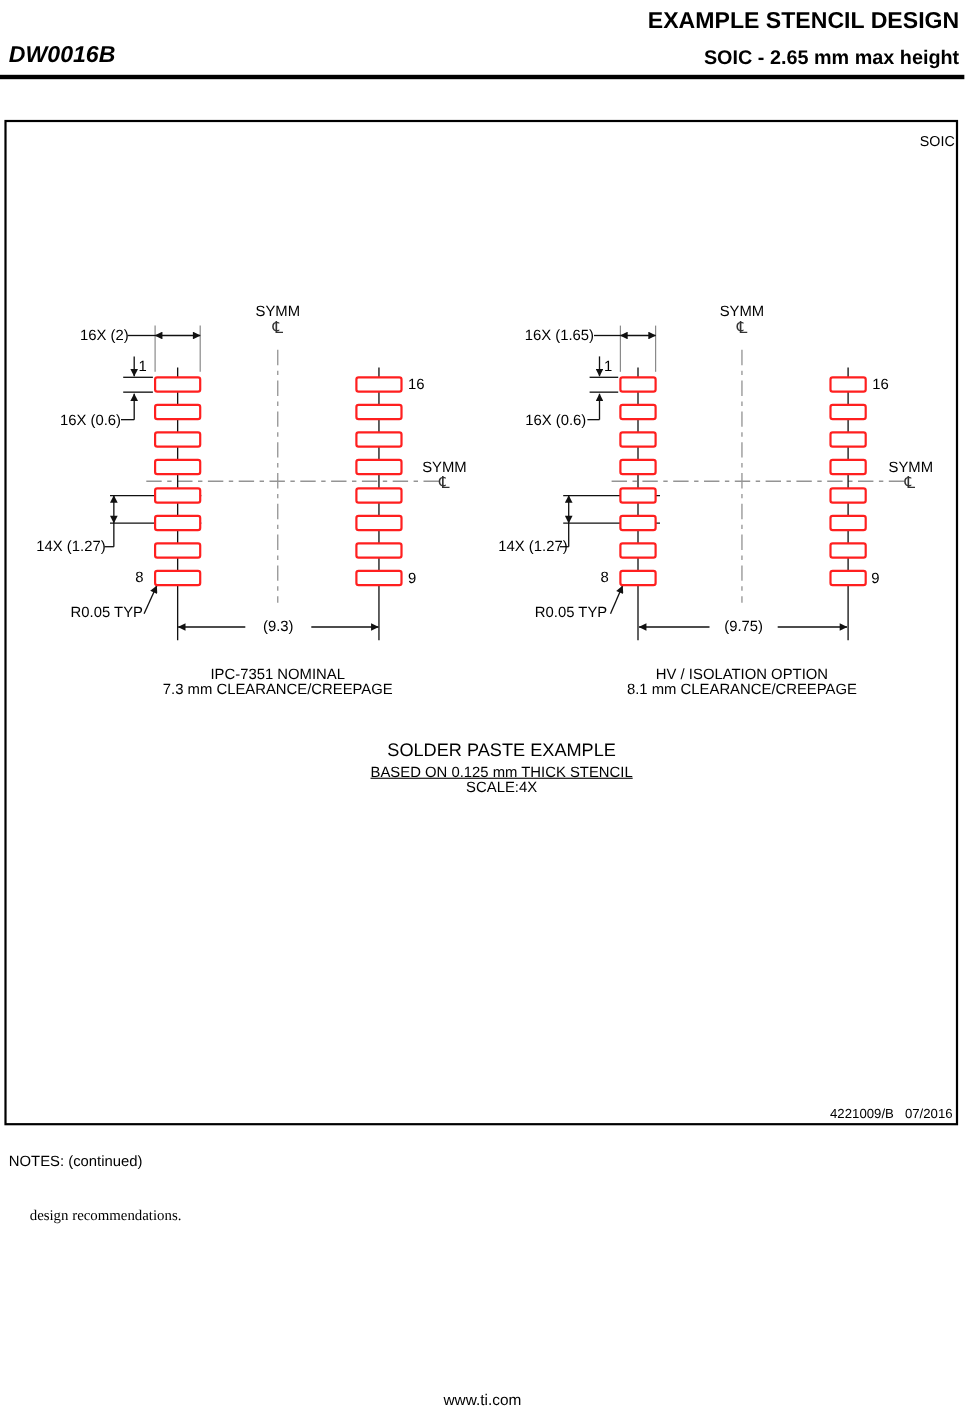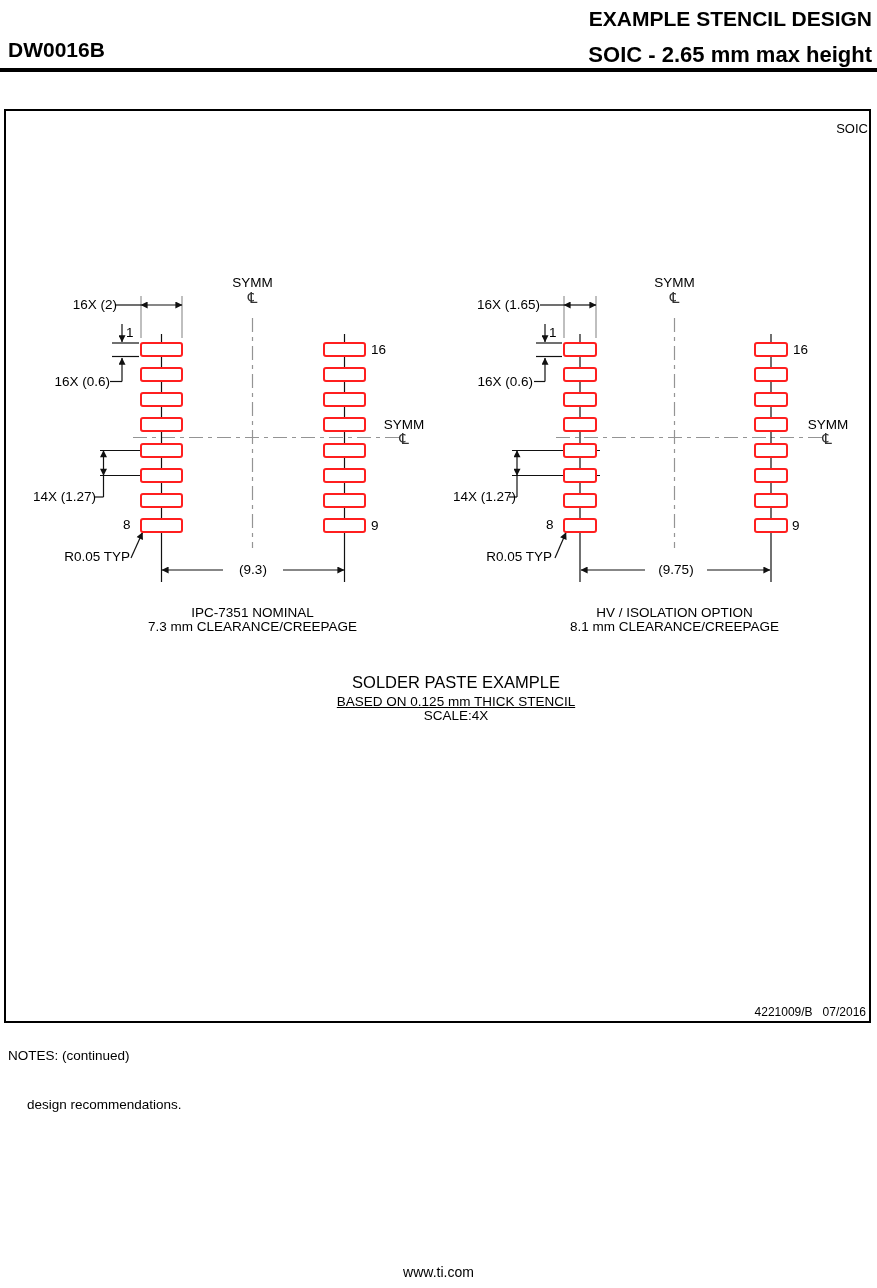--- a/index.html
+++ b/index.html
@@ -4,22 +4,22 @@
 <style>
   html,body { margin:0; padding:0; background:#fff; }
   #page {
     position:relative; width:877px; height:1288px; background:#fff;
     font-family:"Liberation Sans", sans-serif; color:#000; overflow:hidden;
   }
   .abs { position:absolute; white-space:nowrap; }
   .ctr { transform:translateX(-50%); }
   .rt  { text-align:right; }
   .doc-title { font-size:21px; font-weight:bold; letter-spacing:0; }
-  .part-no   { font-size:21px; font-weight:bold; }
-  .subtitle  { font-size:22px; font-weight:bold; }
+  .part-no   { font-size:21px; font-weight:bold;font-style:italic; }
+  .subtitle  { font-size:18px; font-weight:bold; }
   .pkg       { font-size:13px; }
   .rule { position:absolute; left:0; top:68px; width:877px; height:4px; background:#000; }
   .frame {
     position:absolute; left:4px; top:109px; width:867px; height:914px;
     border:2px solid #000; box-sizing:border-box;
   }
   svg.linework { position:absolute; left:0; top:0; width:877px; height:1288px; pointer-events:none; }
   .lbl  { position:absolute; font-size:13.5px; line-height:1.05; white-space:nowrap; }
   .sym  { position:absolute; font-size:15px; line-height:1; font-family:"DejaVu Sans", sans-serif; color:#333; }
   .cap  { font-size:13.5px; }
@@ -192,17 +192,17 @@
 
   <div>
     <div class="lbl note1 ctr" style="left:456px; top:674px;text-align:right;">SOLDER PASTE EXAMPLE</div>
     <div class="lbl ctr" style="left:456px; top:695px;text-decoration:underline;">BASED ON 0.125 mm THICK STENCIL</div>
     <div class="lbl ctr" style="left:456px; top:709px;">SCALE:4X</div>
   </div>
 
   <div class="abs docnum" style="right:11px; top:1005px; white-space:pre;">4221009/B   07/2016</div>
 
   <div class="notes-head">NOTES: (continued)</div>
-  <div class="note-line" style="left:27px; top:1097px;">design recommendations.</div>
+  <div class="note-line" style="left:27px; top:1097px;font-family:Liberation Serif, serif;">design recommendations.</div>
 
   <div class="footer-url">www.ti.com</div>
 
 </div>
 
 </body></html>

